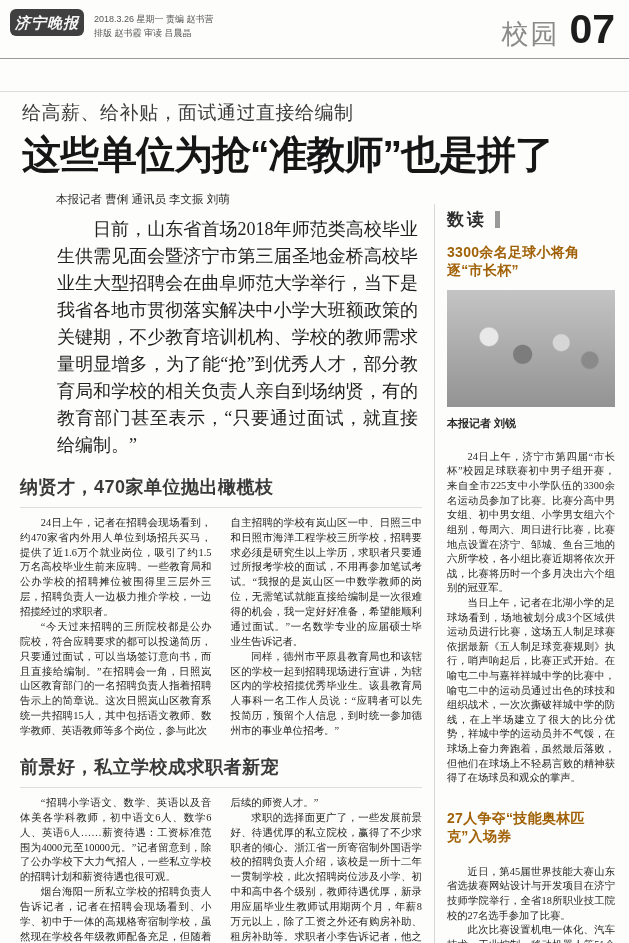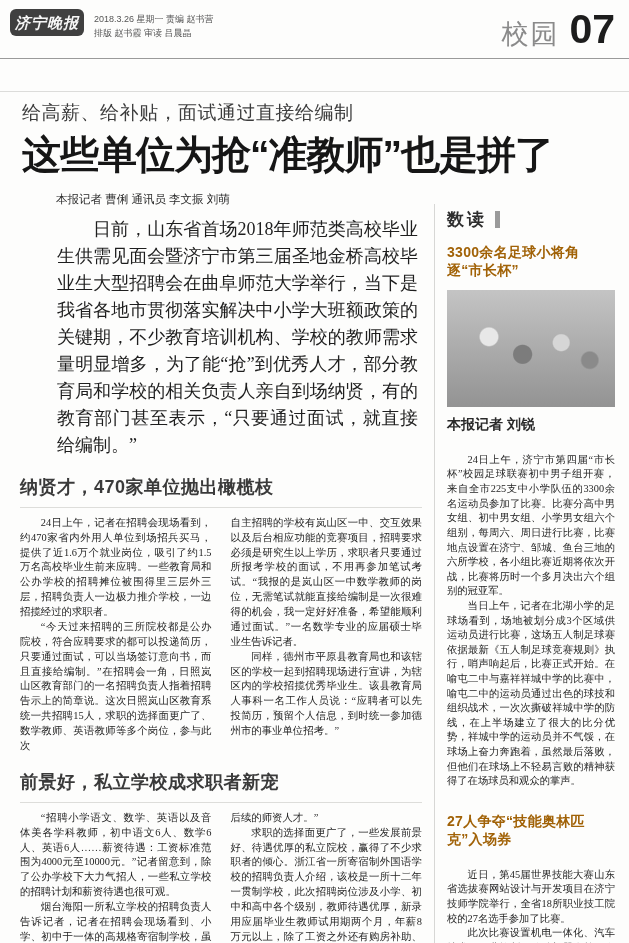--- a/index.html
+++ b/index.html
@@ -68,21 +68,21 @@
   .sb-headline { margin-top:13px; font-size:14px; font-weight:700; color:#a16207; letter-spacing:.3px; }
   .sb-photo {
     margin-top:10px; width:100%; height:117px;
     background:
       radial-gradient(circle at 25% 40%, #e8e8e8 0 6%, transparent 7%),
       radial-gradient(circle at 45% 55%, #7c7c7c 0 8%, transparent 9%),
       radial-gradient(circle at 68% 45%, #d6d6d6 0 6%, transparent 7%),
       radial-gradient(circle at 85% 60%, #8a8a8a 0 5%, transparent 6%),
       linear-gradient(180deg,#c4c4c4 0%, #a9a9a9 55%, #939393 100%);
   }
-  .sb-credit { margin-top:9px; font-size:14px; font-weight:bold; color:#2a2a2a; }
+  .sb-credit { margin-top:9px; font-size:11px; font-weight:bold; color:#2a2a2a; }
   .sb-body { margin-top:19px; font-size:10.3px; line-height:1.42; text-align:justify; color:#242424; }
   .sb-gap { margin-top:24px; }
 </style>
 </head>
 <body>
 
 <div class="masthead">
   <div class="logo">济宁晚报</div>
   <div class="meta">
     <div>2018.3.26 星期一  责编 赵书营</div>
@@ -107,24 +107,24 @@
     <div class="byline">本报记者 曹俐  通讯员 李文振 刘萌</div>
     <div class="lead serif">
       <p>日前，山东省首场2018年师范类高校毕业生供需见面会暨济宁市第三届圣地金桥高校毕业生大型招聘会在曲阜师范大学举行，当下是我省各地市贯彻落实解决中小学大班额政策的关键期，不少教育培训机构、学校的教师需求量明显增多，为了能“抢”到优秀人才，部分教育局和学校的相关负责人亲自到场纳贤，有的教育部门甚至表示，“只要通过面试，就直接给编制。”</p>
     </div>
 
     <div class="sec-heading">纳贤才，470家单位抛出橄榄枝</div>
     <div class="sec-rule"></div>
     <div class="two-cols serif">
       <div class="col">
         <p class="p">24日上午，记者在招聘会现场看到，约470家省内外用人单位到场招兵买马，提供了近1.6万个就业岗位，吸引了约1.5万名高校毕业生前来应聘。一些教育局和公办学校的招聘摊位被围得里三层外三层，招聘负责人一边极力推介学校，一边招揽经过的求职者。</p>
-        <p class="p">“今天过来招聘的三所院校都是公办院校，符合应聘要求的都可以投递简历，只要通过面试，可以当场签订意向书，而且直接给编制。”在招聘会一角，日照岚山区教育部门的一名招聘负责人指着招聘告示上的简章说。这次日照岚山区教育系统一共招聘15人，求职的选择面更广了、数学教师、英语教师等多个岗位，参与此次</p>
+        <p class="p">“今天过来招聘的三所院校都是公办院校，符合应聘要求的都可以投递简历，只要通过面试，可以当场签订意向书，而且直接给编制。”在招聘会一角，日照岚山区教育部门的一名招聘负责人指着招聘告示上的简章说。这次日照岚山区教育系统一共招聘15人，其中包括语文教师、数学教师、英语教师等多个岗位，参与此次</p>
       </div>
       <div class="col">
-        <p class="p cont">自主招聘的学校有岚山区一中、交互效果以及后台相应功能的竞赛项目，招聘要求必须是研究生以上学历，求职者只要通过所报考学校的面试，不用再参加笔试考试。“我报的是岚山区一中数学教师的岗位，无需笔试就能直接给编制是一次很难得的机会，我一定好好准备，希望能顺利通过面试。”一名数学专业的应届硕士毕业生告诉记者。</p>
+        <p class="p cont">自主招聘的学校有岚山区一中、日照三中和日照市海洋工程学校三所学校，招聘要求必须是研究生以上学历，求职者只要通过所报考学校的面试，不用再参加笔试考试。“我报的是岚山区一中数学教师的岗位，无需笔试就能直接给编制是一次很难得的机会，我一定好好准备，希望能顺利通过面试。”一名数学专业的应届硕士毕业生告诉记者。</p>
         <p class="p">同样，德州市平原县教育局也和该辖区的学校一起到招聘现场进行宣讲，为辖区内的学校招揽优秀毕业生。该县教育局人事科一名工作人员说：“应聘者可以先投简历，预留个人信息，到时统一参加德州市的事业单位招考。”</p>
       </div>
     </div>
 
     <div class="sec-heading">前景好，私立学校成求职者新宠</div>
     <div class="sec-rule"></div>
     <div class="two-cols serif">
       <div class="col">
         <p class="p">“招聘小学语文、数学、英语以及音体美各学科教师，初中语文6人、数学6人、英语6人……薪资待遇：工资标准范围为4000元至10000元。”记者留意到，除了公办学校下大力气招人，一些私立学校的招聘计划和薪资待遇也很可观。</p>
         <p class="p">烟台海阳一所私立学校的招聘负责人告诉记者，记者在招聘会现场看到、小学、初中于一体的高规格寄宿制学校，虽然现在学校各年级教师配备充足，但随着我省着力解决城镇中小学大班额政策的实施，对班级人数严格要求，班级数量增多，所以教师的需求量自然而然地增加了。“现在，学校大规模地招聘教师也是为今后储备</p>

